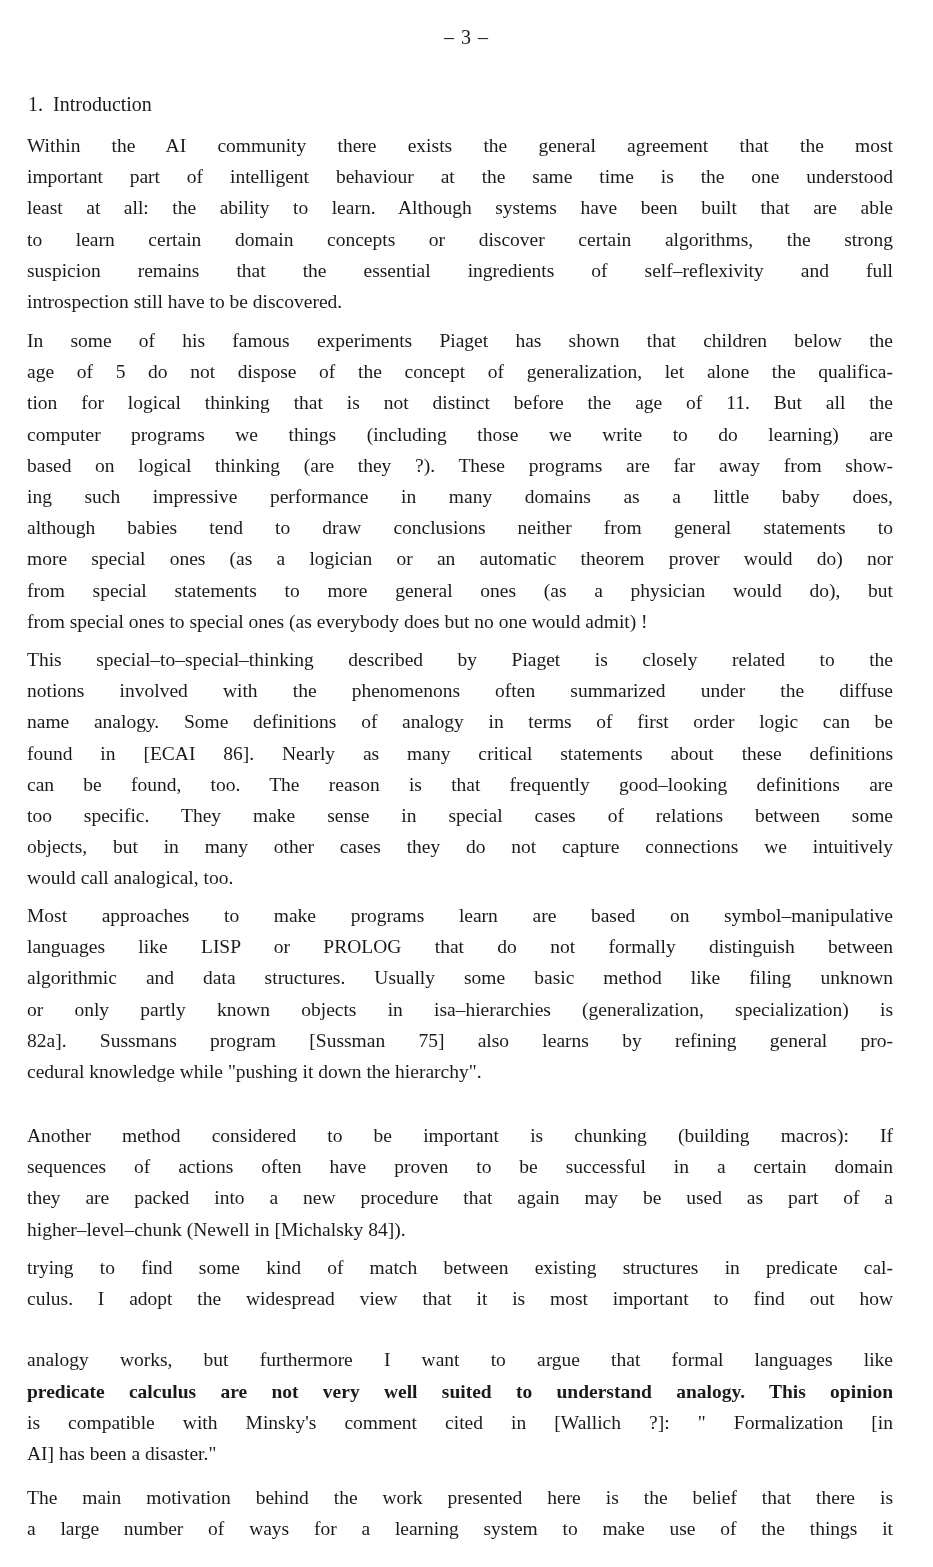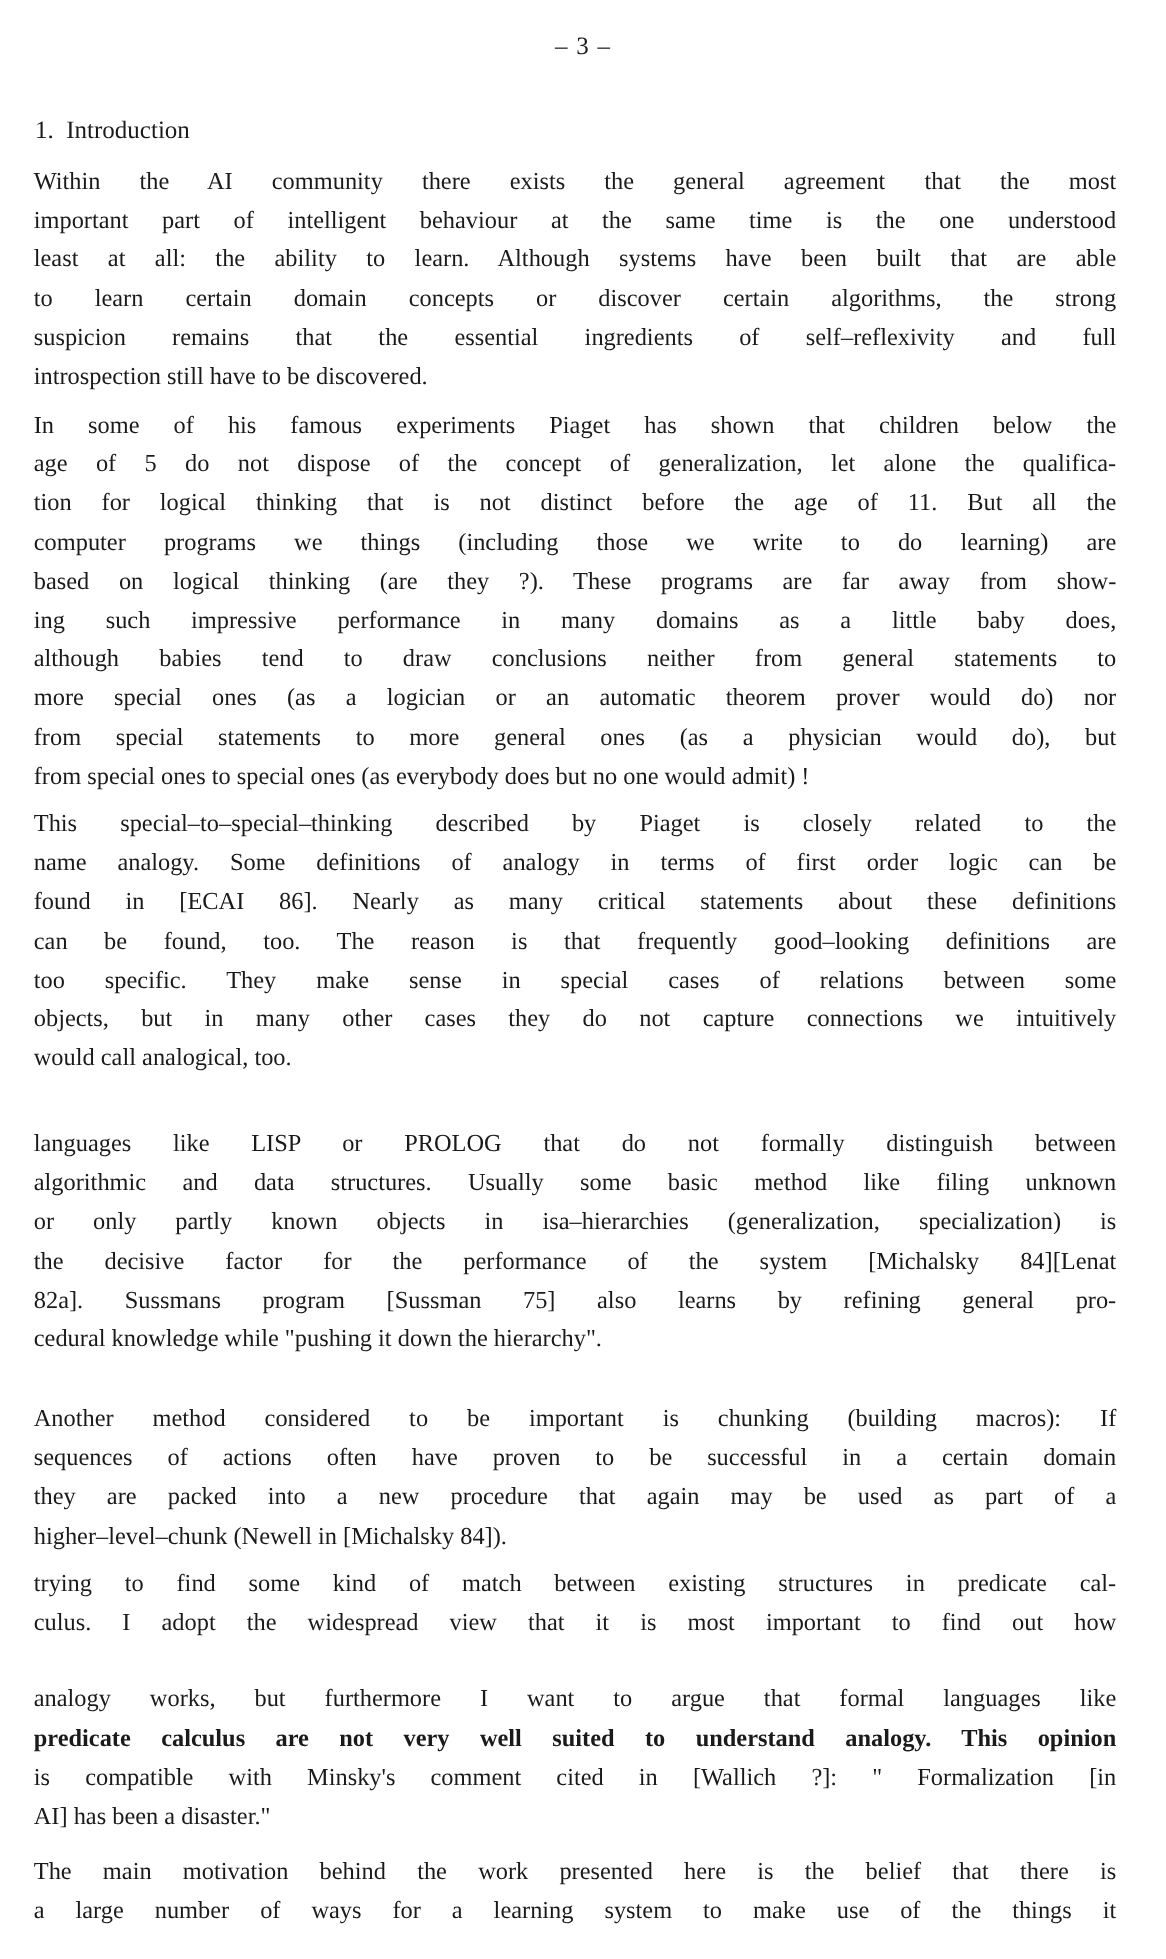--- a/index.html
+++ b/index.html
@@ -37,32 +37,33 @@
       <span class="line" style="text-align: left; word-spacing: 0px;">computer programs we things (including those we write to do learning) are</span>
       <span class="line" style="text-align: left; word-spacing: 0px;">based on logical thinking (are they ?). These programs are far away from show-</span>
       <span class="line" style="text-align: left; word-spacing: 0px;">ing such impressive performance in many domains as a little baby does,</span>
       <span class="line" style="text-align: left; word-spacing: 0px;">although babies tend to draw conclusions neither from general statements to</span>
       <span class="line" style="text-align: left; word-spacing: 0px;">more special ones (as a logician or an automatic theorem prover would do) nor</span>
       <span class="line" style="text-align: left; word-spacing: 0px;">from special statements to more general ones (as a physician would do), but</span>
       <span class="line last">from special ones to special ones (as everybody does but no one would admit) !</span>
     </p>
     <p class="para" style="top: 644px;">
       <span class="line" style="text-align: left; word-spacing: 0px;">This special–to–special–thinking described by Piaget is closely related to the</span>
+      <span class="line" style="text-align: left; word-spacing: 0px;">notions involved with the phenomenons often summarized under the diffuse</span>
       <span class="line" style="text-align: left; word-spacing: 0px;">name analogy. Some definitions of analogy in terms of first order logic can be</span>
       <span class="line" style="text-align: left; word-spacing: 0px;">found in [ECAI 86]. Nearly as many critical statements about these definitions</span>
       <span class="line" style="text-align: left; word-spacing: 0px;">can be found, too. The reason is that frequently good–looking definitions are</span>
       <span class="line" style="text-align: left; word-spacing: 0px;">too specific. They make sense in special cases of relations between some</span>
       <span class="line" style="text-align: left; word-spacing: 0px;">objects, but in many other cases they do not capture connections we intuitively</span>
       <span class="line last">would call analogical, too.</span>
     </p>
     <p class="para" style="top: 900px;">
+      <span class="line" style="text-align: left; word-spacing: 0px;">Most approaches to make programs learn are based on  symbol–manipulative</span>
       <span class="line" style="text-align: left; word-spacing: 0px;">languages like LISP or PROLOG that do not formally distinguish between</span>
       <span class="line" style="text-align: left; word-spacing: 0px;">algorithmic and data structures. Usually some basic method like filing unknown</span>
       <span class="line" style="text-align: left; word-spacing: 0px;">or only partly known objects in isa–hierarchies (generalization, specialization) is</span>
-      <span class="line" style="text-align: left; word-spacing: 0px;">the decisive factor for the performance of the system [Michalsky 84][Lenat</span>
       <span class="line" style="text-align: left; word-spacing: 0px;">82a]. Sussmans program [Sussman 75] also learns by refining general pro-</span>
       <span class="line last">cedural knowledge while "pushing it down the hierarchy".</span>
     </p>
     <p class="para" style="top: 1120px;">
       <span class="line" style="text-align: left; word-spacing: 0px;"> Another method considered to be important is chunking (building macros): If</span>
       <span class="line" style="text-align: left; word-spacing: 0px;">sequences of actions often have proven to be successful in a certain domain</span>
       <span class="line" style="text-align: left; word-spacing: 0px;">they are packed into a new procedure that again may be used as part of a</span>
       <span class="line last">higher–level–chunk (Newell in [Michalsky 84]).</span>
     </p>
     <p class="para" style="top: 1252px;">

